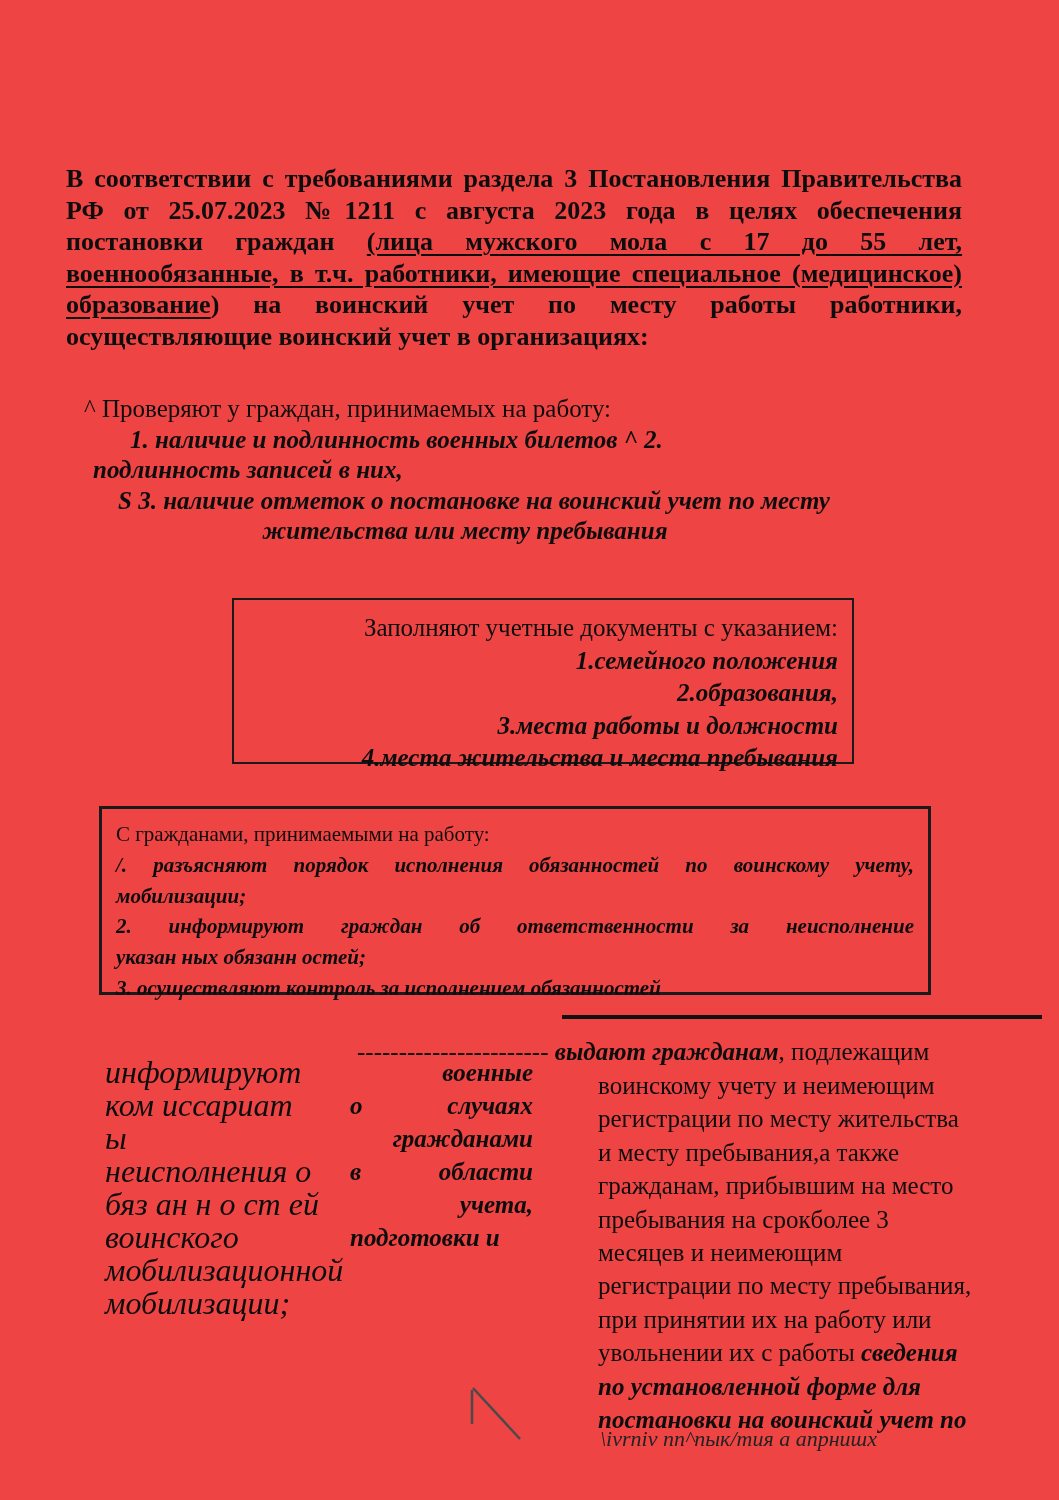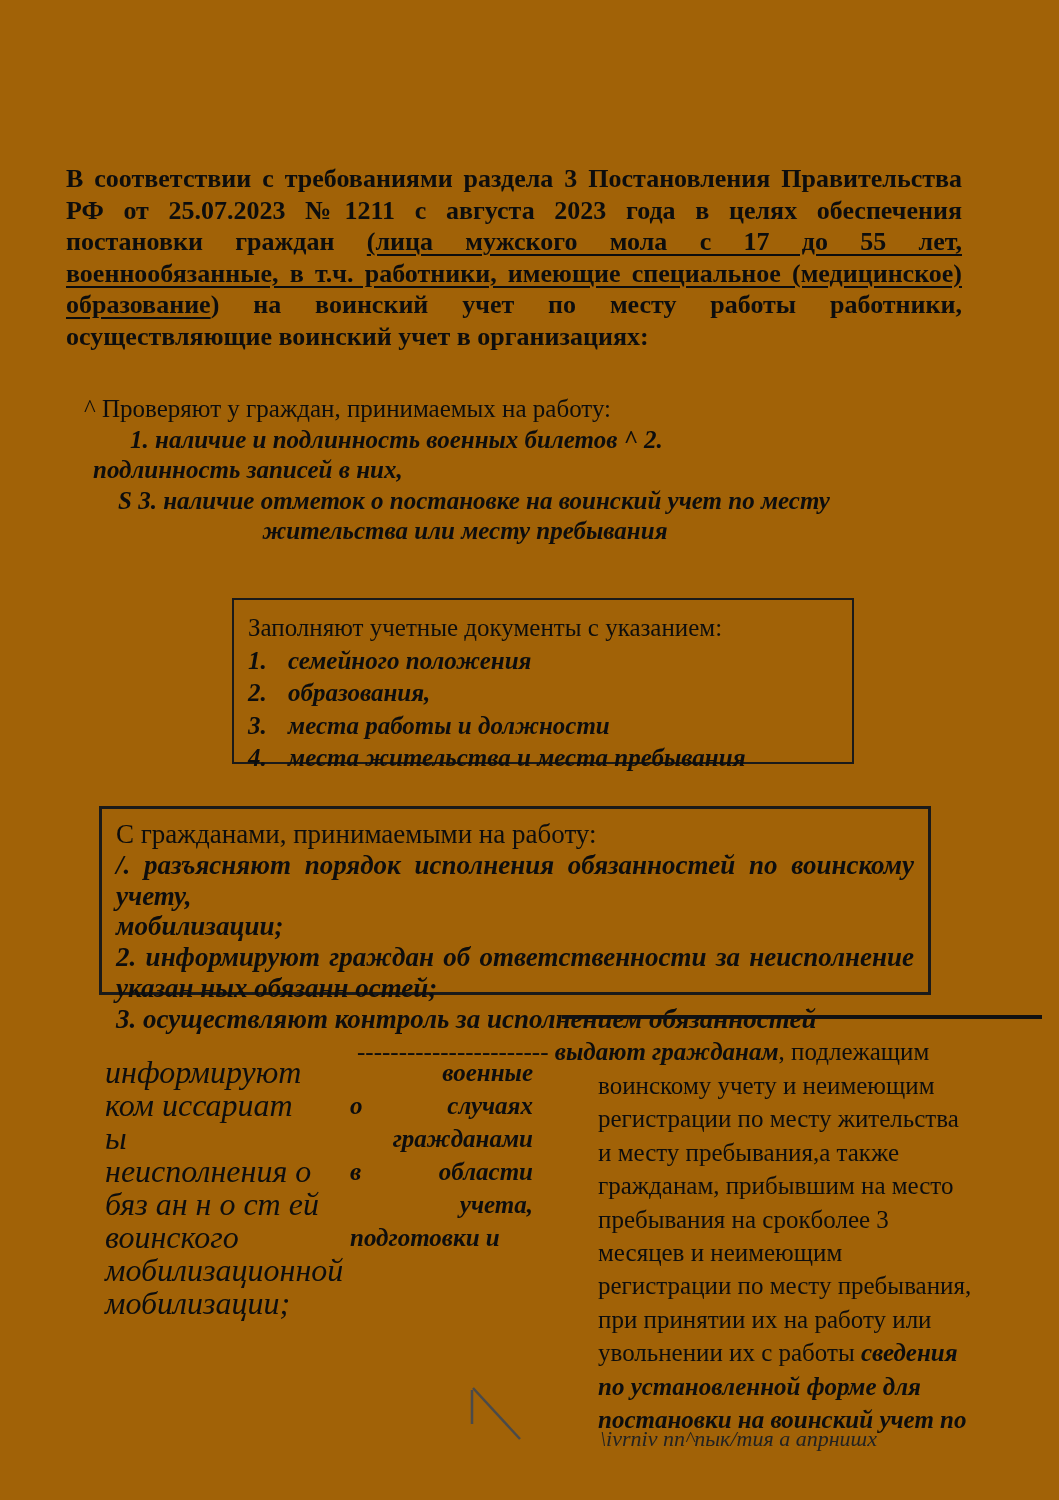--- a/index.html
+++ b/index.html
@@ -1,42 +1,42 @@
 <!DOCTYPE html>
 <html><head>
 <meta charset="utf-8">
 <style>
   html,body{margin:0;padding:0;background:#e8e8e8;}
   .page{
     position:relative;
     width:1059px;height:1500px;
-    background:#a16207;
+    background:#ef4444;
     font-family:"Liberation Serif","DejaVu Serif",serif;
     color:#0d0d0d;
     overflow:hidden;
   }
   
   .intro{position:absolute;left:66px;top:163px;width:896px;font-size:26px;font-weight:bold;line-height:31.5px;}
   .intro .iline{text-align:justify;text-align-last:justify;white-space:normal;}
   .intro .iline.noj{text-align:left;text-align-last:left;}
   .u{text-decoration:underline;text-decoration-thickness:2px;text-underline-offset:4px;}
   
   .check{position:absolute;left:84px;top:394px;width:762px;font-size:25px;line-height:30.5px;}
   .check .head{font-weight:normal;}
   .bi{font-weight:bold;font-style:italic;}
   .check .it1{margin-left:46px;}
   .check .it2{margin-left:9px;}
   .check .it3{margin-left:34px;font-style:italic;}
   .check .it4{text-align:center;}
   
-  .box1{position:absolute;left:232px;top:598px;width:590px;height:136px;border:2px solid #1a1a1a;padding:12px 14px 14px 14px;font-size:25px;line-height:32.5px;}
+  .box1{position:absolute;left:232px;top:598px;width:590px;height:136px;border:2px solid #1a1a1a;padding:12px 14px 14px 14px;font-size:25px;line-height:32.5px;text-align:right;}
   .box1 .title{font-weight:normal;}
   .b1item{font-weight:bold;font-style:italic;}
   .b1item .num{display:inline-block;width:40px;}
-  .box2{position:absolute;left:99px;top:806px;width:798px;height:157px;border:3px solid #1a1a1a;padding:10px 14px 16px 14px;font-size:27px;line-height:30.8px;}
+  .box2{position:absolute;left:99px;top:806px;width:798px;height:157px;border:3px solid #1a1a1a;padding:10px 14px 16px 14px;font-size:21px;line-height:30.8px;}
   .box2 .head{font-weight:normal;}
   .box2 .bline{font-weight:bold;font-style:italic;}
   .box2 .jl{text-align:justify;text-align-last:justify;}
   
   .colL{position:absolute;left:105px;top:1056px;width:215px;font-size:32px;line-height:33px;font-weight:normal;font-style:italic;}
   .colM{position:absolute;left:350px;top:1056px;width:183px;font-size:25px;line-height:33px;font-weight:bold;font-style:italic;}
   .colM .mline{display:flex;justify-content:space-between;height:33px;}
   .colM .mline.r{justify-content:flex-end;}
   .colM .mline.l{justify-content:flex-start;}
   .rule{position:absolute;left:562px;top:1015px;width:480px;height:4px;background:#111;}

